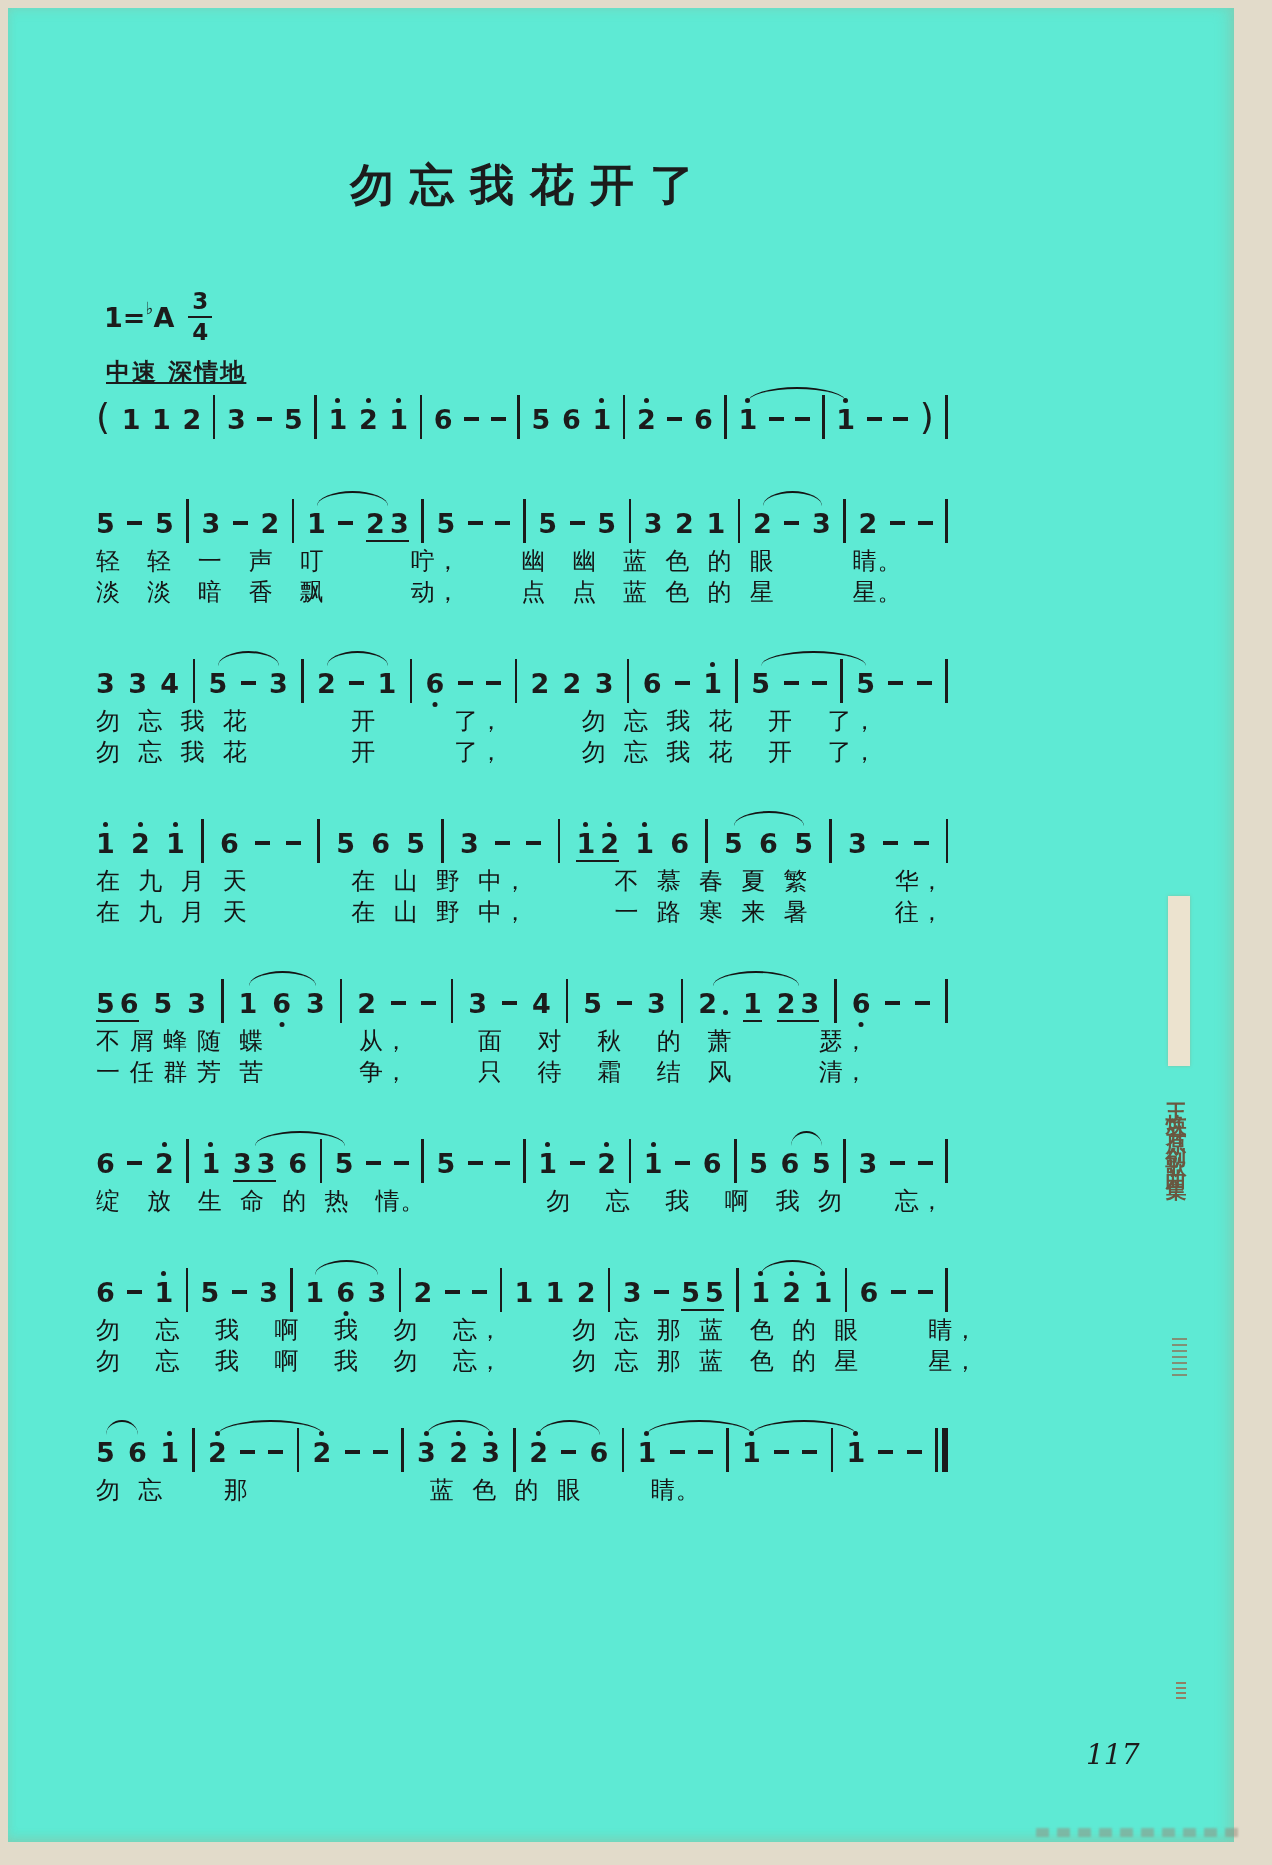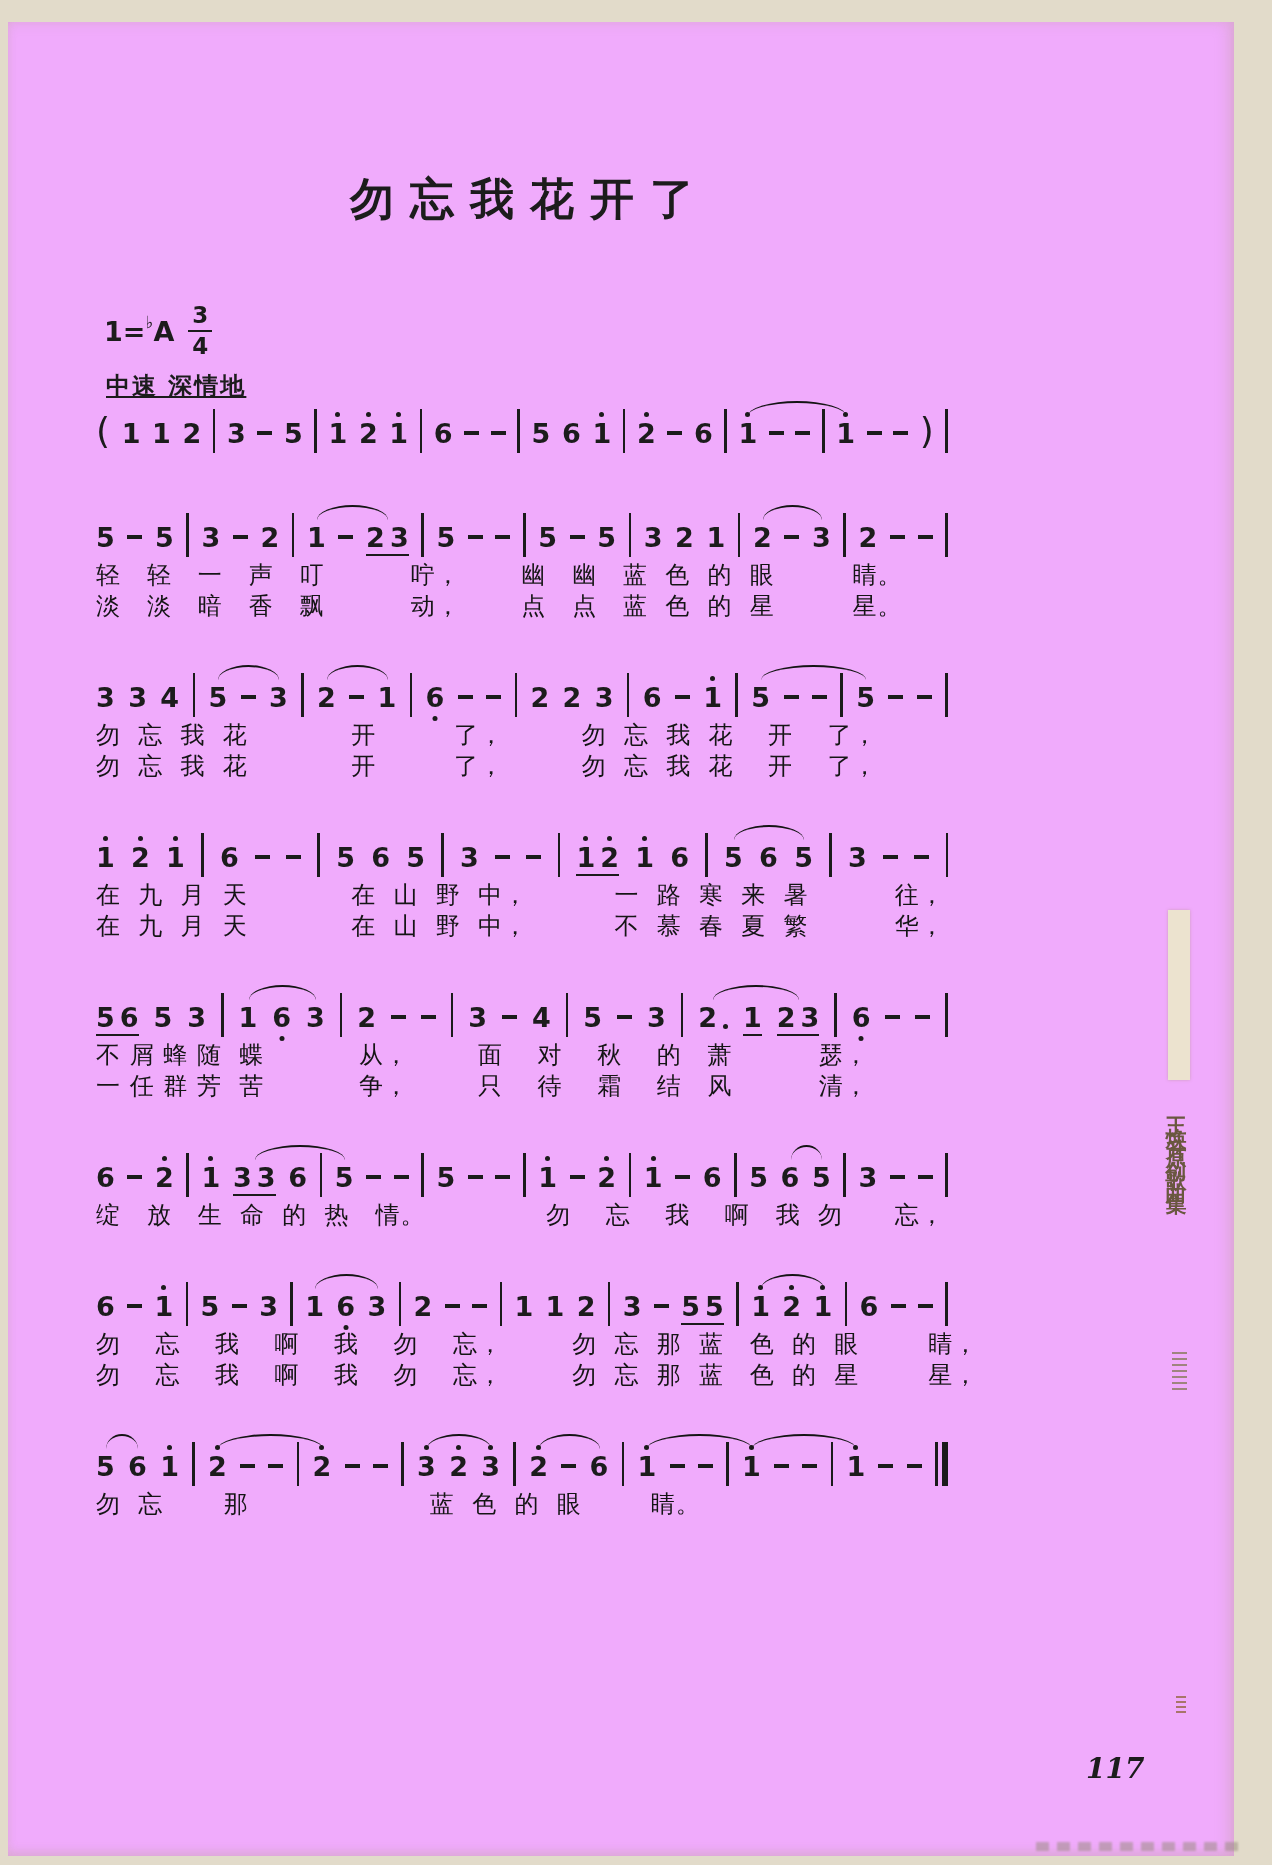--- a/index.html
+++ b/index.html
@@ -5,23 +5,23 @@
   * { margin:0; padding:0; box-sizing:border-box; }
   html,body { width:1272px; height:1865px; }
   body {
     background:#e2dbca;
     font-family:"DejaVu Sans", sans-serif;
     color:#1c1c1c;
     position:relative;
     overflow:hidden;
   }
   .page {
-    position:absolute; left:8px; top:22px;
+    position:absolute; left:8px; top:8px;
     width:1226px; height:1834px;
-    background:#f0abfc;
+    background:#5eead4;
     box-shadow: inset -6px 0 14px rgba(180,165,130,.25), inset 0 -4px 10px rgba(180,165,130,.2);
   }
   .title {
     position:absolute; top:148px; left:88px; width:852px;
     text-align:center; font-size:44px; font-weight:700;
     letter-spacing:16px; text-indent:16px;
   }
   .keysig {
     position:absolute; top:282px; left:96px;
     font-size:27px; font-weight:700; display:flex; align-items:center;
@@ -71,21 +71,21 @@
     color:#6a5740; font-family:"DejaVu Serif", serif; font-weight:600;
   }
   .side-stamp1 {
     position:absolute; left:1164px; top:1330px; width:15px; height:42px;
     background:repeating-linear-gradient(180deg,#8a7a5f 0 2px, transparent 2px 6px); opacity:.8;
   }
   .side-stamp2 {
     position:absolute; left:1168px; top:1674px; width:10px; height:18px;
     background:repeating-linear-gradient(180deg,#9c6b50 0 2px, transparent 2px 5px); opacity:.85;
   }
-  .page-num { position:absolute; left:1078px; top:1730px; font-size:28px; font-style:italic; font-weight:700; font-family:"DejaVu Serif", serif; }
+  .page-num { position:absolute; left:1078px; top:1730px; font-size:28px; font-style:italic; font-weight:400; font-family:"DejaVu Serif", serif; }
   .smudge {
     position:absolute; left:1028px; top:1820px; width:208px; height:9px;
     background:repeating-linear-gradient(90deg,#978c7c 0 13px, transparent 13px 21px);
     opacity:.5; filter:blur(1px);
   }
 </style>
 </head>
 <body>
 
 <div class="page">
@@ -447,22 +447,22 @@
           <div class="bar"></div>
           <div class="tok">
             <div class="dotA"></div>
             <div class="num">3</div>
           </div>
           <div class="dash"></div>
           <div class="dash"></div>
           <div class="bar"></div>
           <div class="slur" style="left: 637.5px; width: 70px;"></div>
         </div>
+        <div class="lyric">在  九  月  天            在  山  野  中，          不  慕  春  夏  繁          华，</div>
         <div class="lyric">在  九  月  天            在  山  野  中，          一  路  寒  来  暑          往，</div>
-        <div class="lyric">在  九  月  天            在  山  野  中，          不  慕  春  夏  繁          华，</div>
       </div>
       <div class="line-block">
         <div class="notes-row">
           <div class="grp u">
             <div class="tok">
               <div class="dotA"></div>
               <div class="num">5</div>
             </div>
             <div class="tok">
               <div class="dotA"></div>

